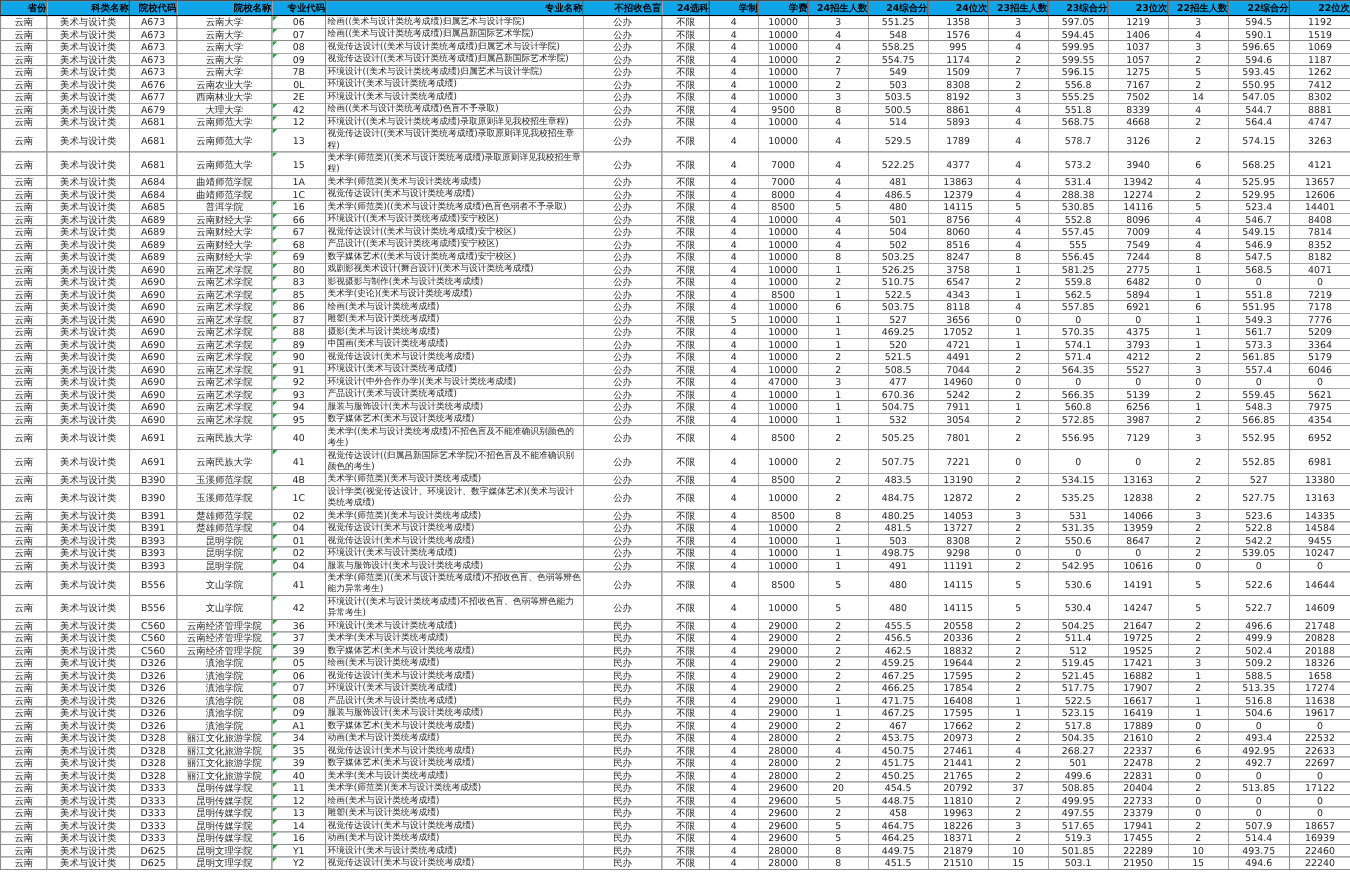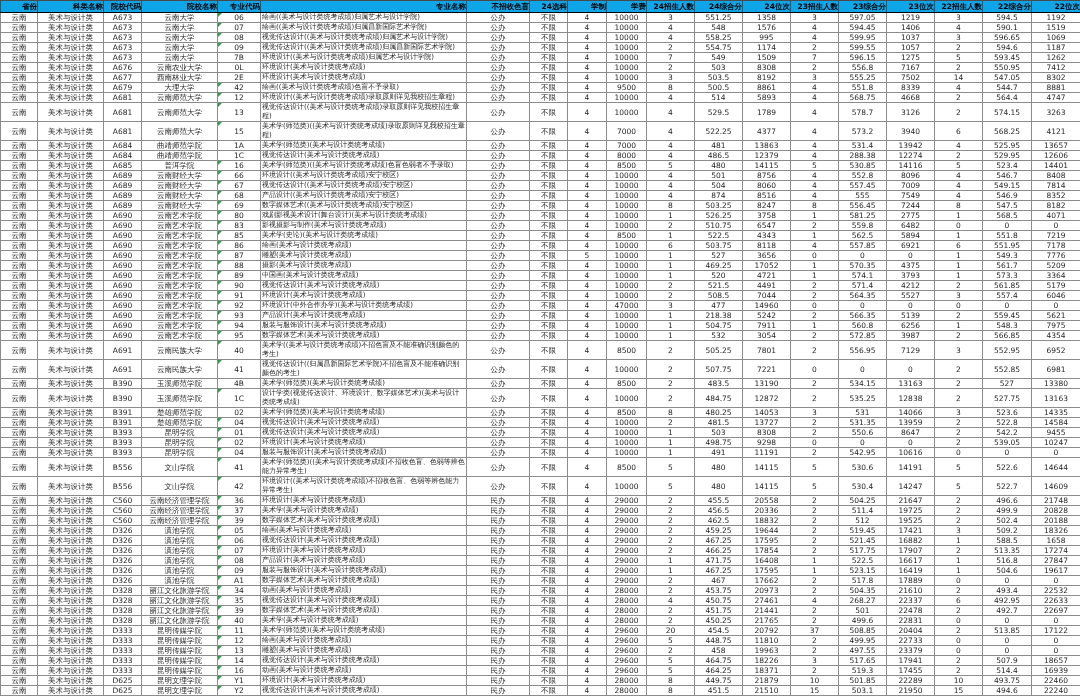--- a/index.html
+++ b/index.html
@@ -404,21 +404,21 @@
         <td>美术与设计类</td>
         <td>A689</td>
         <td>云南财经大学</td>
         <td><span class="gmark" style="border-top-color: rgb(46, 158, 68);"></span>68</td>
         <td class="major">产品设计((美术与设计类统考成绩)安宁校区)</td>
         <td>公办</td>
         <td>不限</td>
         <td>4</td>
         <td>10000</td>
         <td>4</td>
-        <td>874</td>
+        <td>502</td>
         <td>8516</td>
         <td>4</td>
         <td>555</td>
         <td>7549</td>
         <td>4</td>
         <td>546.9</td>
         <td>8352</td>
       </tr>
       <tr>
         <td>云南</td>
@@ -656,21 +656,21 @@
         <td>美术与设计类</td>
         <td>A690</td>
         <td>云南艺术学院</td>
         <td><span class="gmark" style="border-top-color: rgb(46, 158, 68);"></span>93</td>
         <td class="major">产品设计(美术与设计类统考成绩)</td>
         <td>公办</td>
         <td>不限</td>
         <td>4</td>
         <td>10000</td>
         <td>1</td>
-        <td>218.38</td>
+        <td>670.36</td>
         <td>5242</td>
         <td>2</td>
         <td>566.35</td>
         <td>5139</td>
         <td>2</td>
         <td>559.45</td>
         <td>5621</td>
       </tr>
       <tr>
         <td>云南</td>
@@ -1083,21 +1083,21 @@
         <td>4</td>
         <td>29000</td>
         <td>1</td>
         <td>471.75</td>
         <td>16408</td>
         <td>1</td>
         <td>522.5</td>
         <td>16617</td>
         <td>1</td>
         <td>516.8</td>
-        <td>27847</td>
+        <td>11638</td>
       </tr>
       <tr>
         <td>云南</td>
         <td>美术与设计类</td>
         <td>D326</td>
         <td>滇池学院</td>
         <td><span class="gmark" style="border-top-color: rgb(46, 158, 68);"></span>09</td>
         <td class="major">服装与服饰设计(美术与设计类统考成绩)</td>
         <td>民办</td>
         <td>不限</td>

